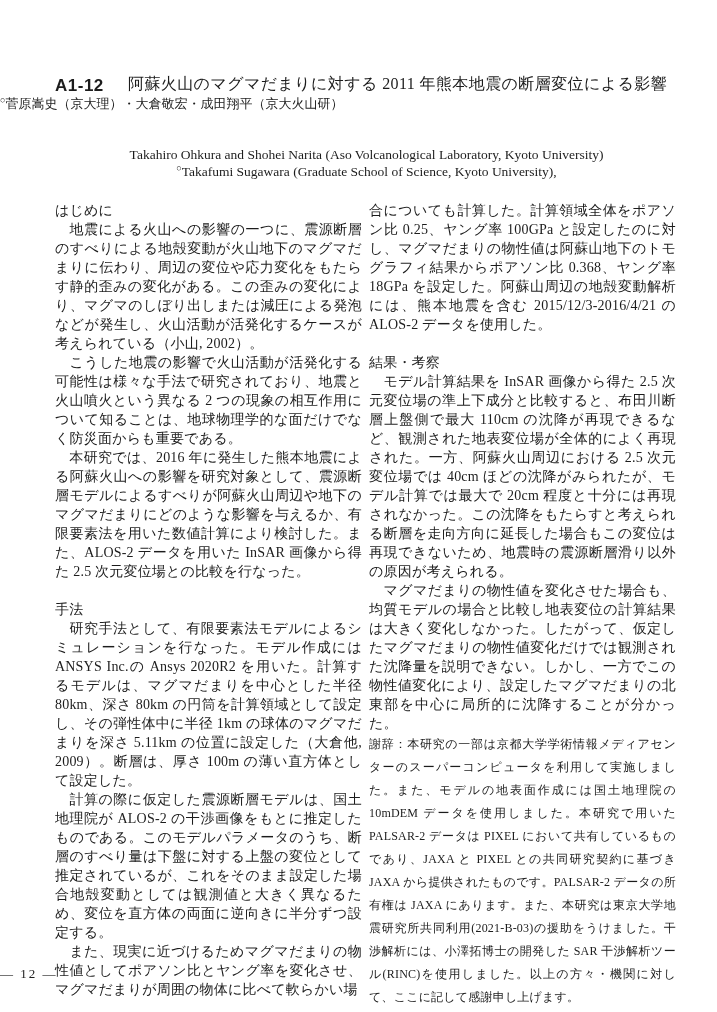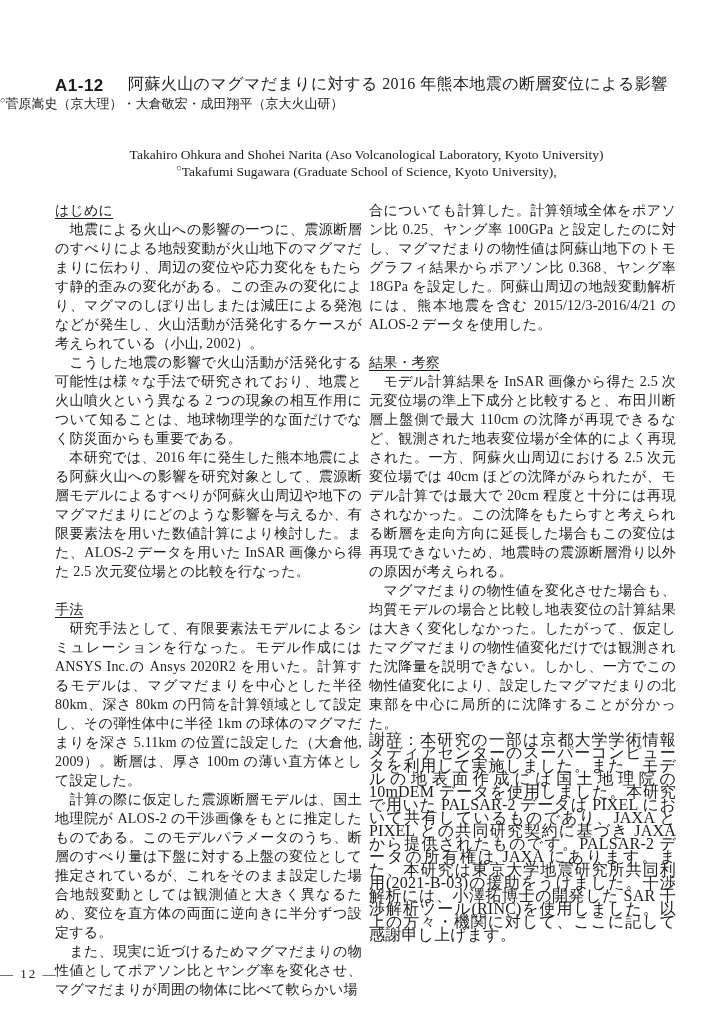--- a/index.html
+++ b/index.html
@@ -71,49 +71,48 @@
     width: 307px;
     font-size: 14px;
     line-height: 19px;
     text-align: justify;
     letter-spacing: 0.2px;
   }
   .col-left  { left: 55px; }
   .col-right { left: 369px; }
   .sec-heading {
     width: fit-content;
-    text-decoration: underline;
     text-underline-offset: 3px;
   }
   .sec-heading.gap { margin-top: 19px; }
   .col p { margin: 0; }
   .acknowledgment {
     margin-top: 19px;
-    font-size: 16px;
-    line-height: 13px;
+    font-size: 12px;
+    line-height: 23px;
     text-align: justify;
   }
   .page-number {
     position: absolute;
     left: 0;
     right: 0;
     top: 966px;
     text-align: left;
     font-size: 13px;
     letter-spacing: 2px;
   }
 </style>
 </head>
 <body>
 
 <div class="page">
 
   <span class="paper-id">A1-12</span>
 
-  <div class="title-jp">阿蘇火山のマグマだまりに対する 2016 年熊本地震の断層変位による影響</div>
+  <div class="title-jp">阿蘇火山のマグマだまりに対する 2011 年熊本地震の断層変位による影響</div>
 
   <div class="authors-jp"><span class="presenter-mark">○</span><span>菅原嵩史（京大理）・大倉敬宏・成田翔平（京大火山研）</span></div>
 
 
   <div class="authors-en">
     <div>Takahiro Ohkura and Shohei Narita (Aso Volcanological Laboratory, Kyoto University)</div>
     <div><span class="presenter-mark">○</span><span>Takafumi Sugawara (Graduate School of Science, Kyoto University),</span></div>
   </div>
 
   <div class="col col-left">

